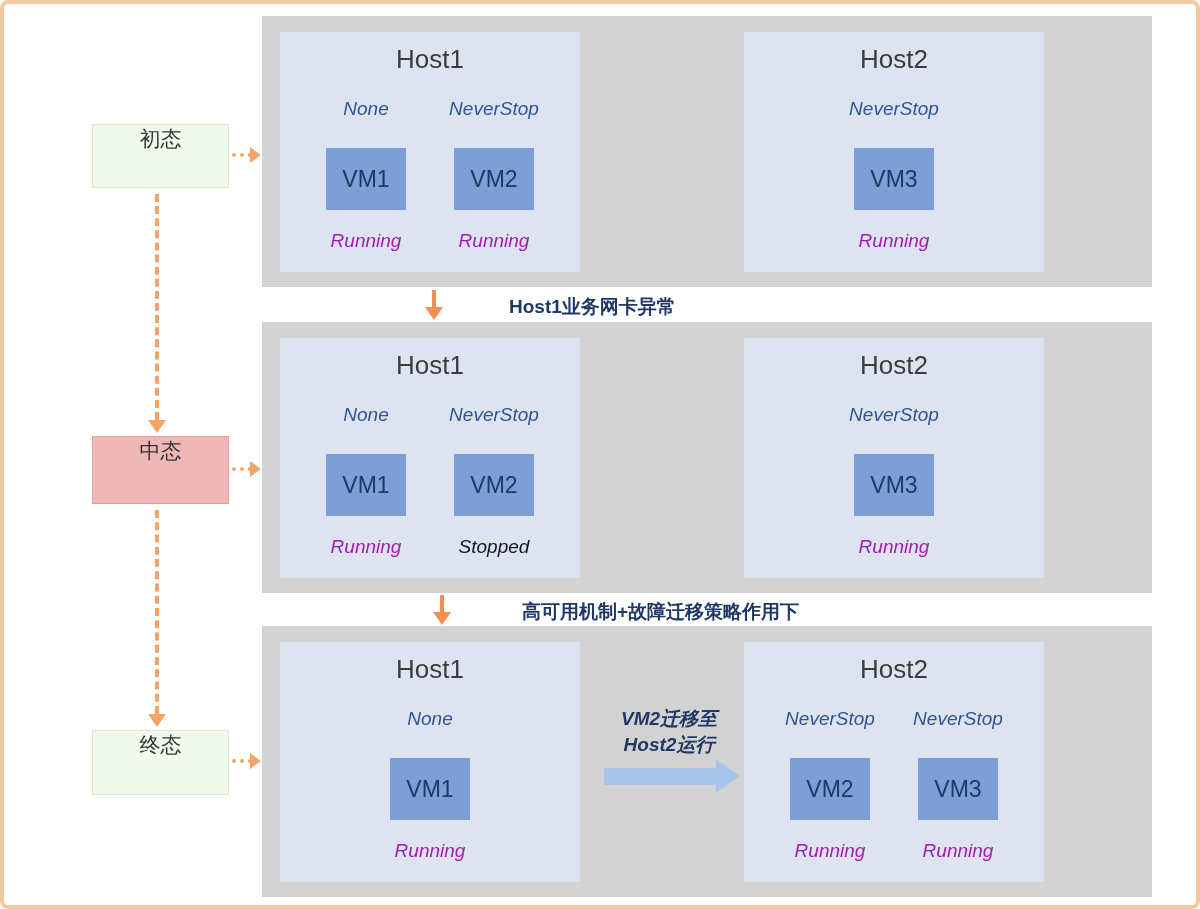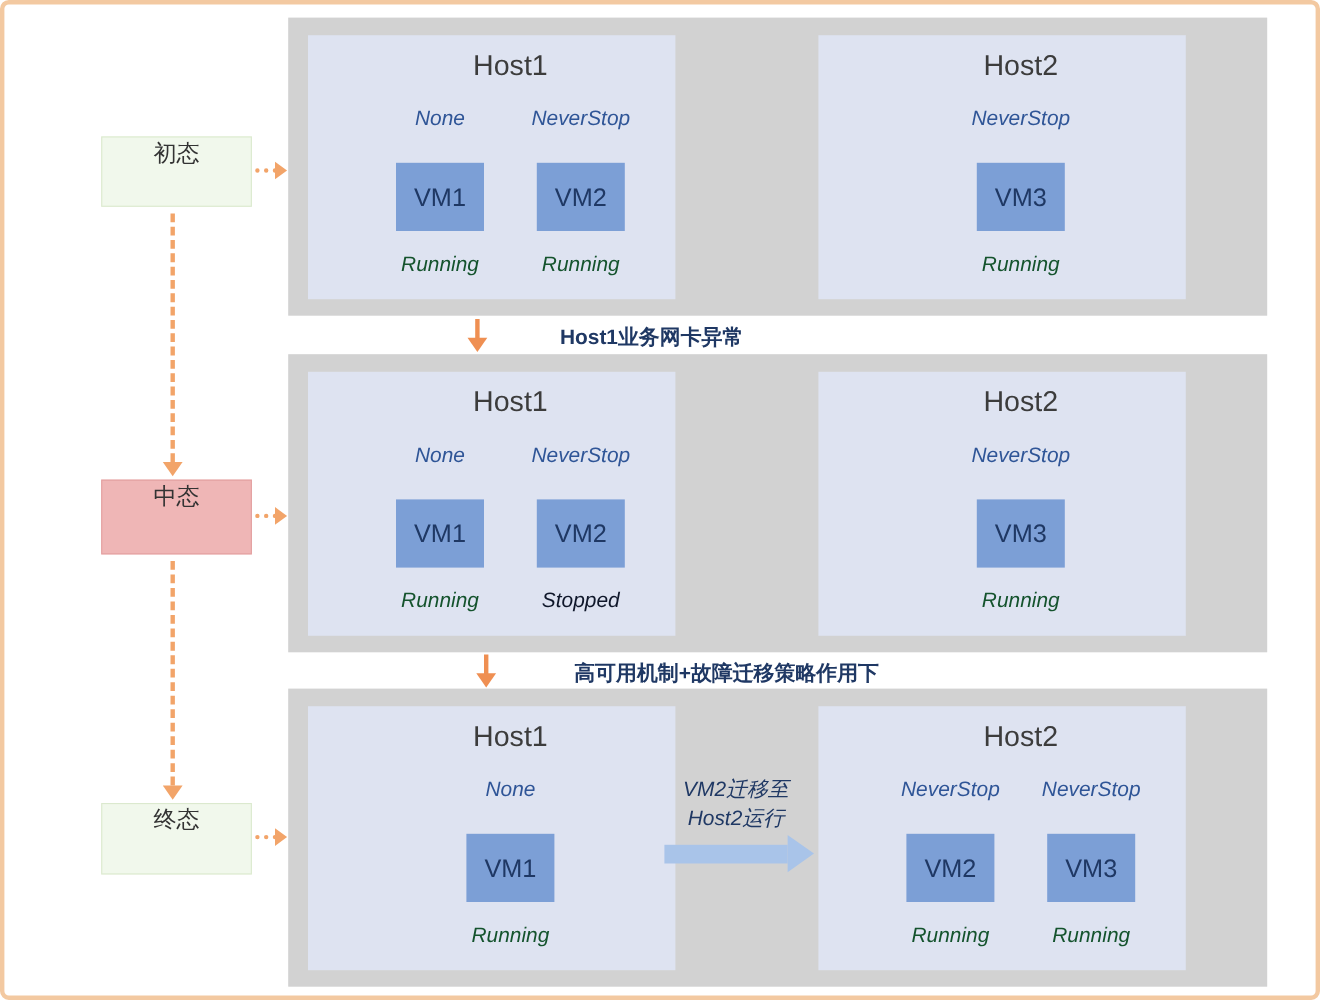--- a/index.html
+++ b/index.html
@@ -35,32 +35,32 @@
   .harrow { position:absolute; left:246px; width:0; height:0;
             border-top:8px solid transparent; border-bottom:8px solid transparent;
             border-left:11px solid #f2a469; }
   .harrow.r1 { top:143px; } .harrow.r2 { top:457px; } .harrow.r3 { top:749px; }
 
   
   .panel { position:absolute; left:258px; width:890px; height:271px; background:#d2d2d2; }
   .panel.p1 { top:12px; } .panel.p2 { top:318px; } .panel.p3 { top:622px; }
 
   
-  .host { position:absolute; top:16px; width:300px; height:240px; background:#dee3f1;padding-left:34px; }
+  .host { position:absolute; top:16px; width:300px; height:240px; background:#dee3f1; }
   .host.h1 { left:18px; } .host.h2 { left:482px; }
   .host-title { margin-top:12px; text-align:center; font-size:26px; color:#3c3c3c; }
 
   .vm-row { display:flex; justify-content:center; gap:16px; margin-top:22px; }
   .vm-col { width:112px; display:flex; flex-direction:column; align-items:center; }
   .policy { font-style:italic; color:#2f5597; font-size:19px; height:24px; line-height:24px; }
   .vm-box { width:80px; height:62px; margin-top:27px; background:#7c9fd6;
             display:flex; align-items:center; justify-content:center;
             color:#1f3864; font-size:23px; }
   .status { font-style:italic; font-size:19px; margin-top:20px; }
-  .status.running { color:#14532d; }
+  .status.running { color:#a21caf; }
   .status.stopped { color:#0f172a; }
 
   
   .tstem { position:absolute; width:4px; height:18px; background:#ef8f52; }
   .tstem.t1 { left:428px; top:286px; }
   .tstem.t2 { left:436px; top:591px; }
   .thead { position:absolute; width:0; height:0;
            border-left:9px solid transparent; border-right:9px solid transparent;
            border-top:13px solid #ef8f52; }
   .thead.t1 { left:421px; top:303px; }
@@ -69,21 +69,21 @@
             color:#1f3864; font-size:19px; white-space:nowrap; }
   .tlabel.t1 { left:505px; top:290px; }
   .tlabel.t2 { left:518px; top:595px; }
 
   
   .mig-body { position:absolute; left:600px; top:764px; width:112px; height:17px; background:#a9c4e9; }
   .mig-head { position:absolute; left:712px; top:755px; width:0; height:0;
               border-top:17px solid transparent; border-bottom:17px solid transparent;
               border-left:24px solid #a9c4e9; }
   .mig-label { position:absolute; left:578px; top:702px; width:174px; text-align:center;
-               font-style:italic; font-weight:400; color:#1f3864; font-size:19px; line-height:1.35; }
+               font-style:italic; font-weight:700; color:#1f3864; font-size:19px; line-height:1.35; }
 </style>
 </head>
 <body>
 
 <div class="canvas">
 
   <div class="state initial">
     <span>初态</span>
   </div>
   <div class="state middle">

